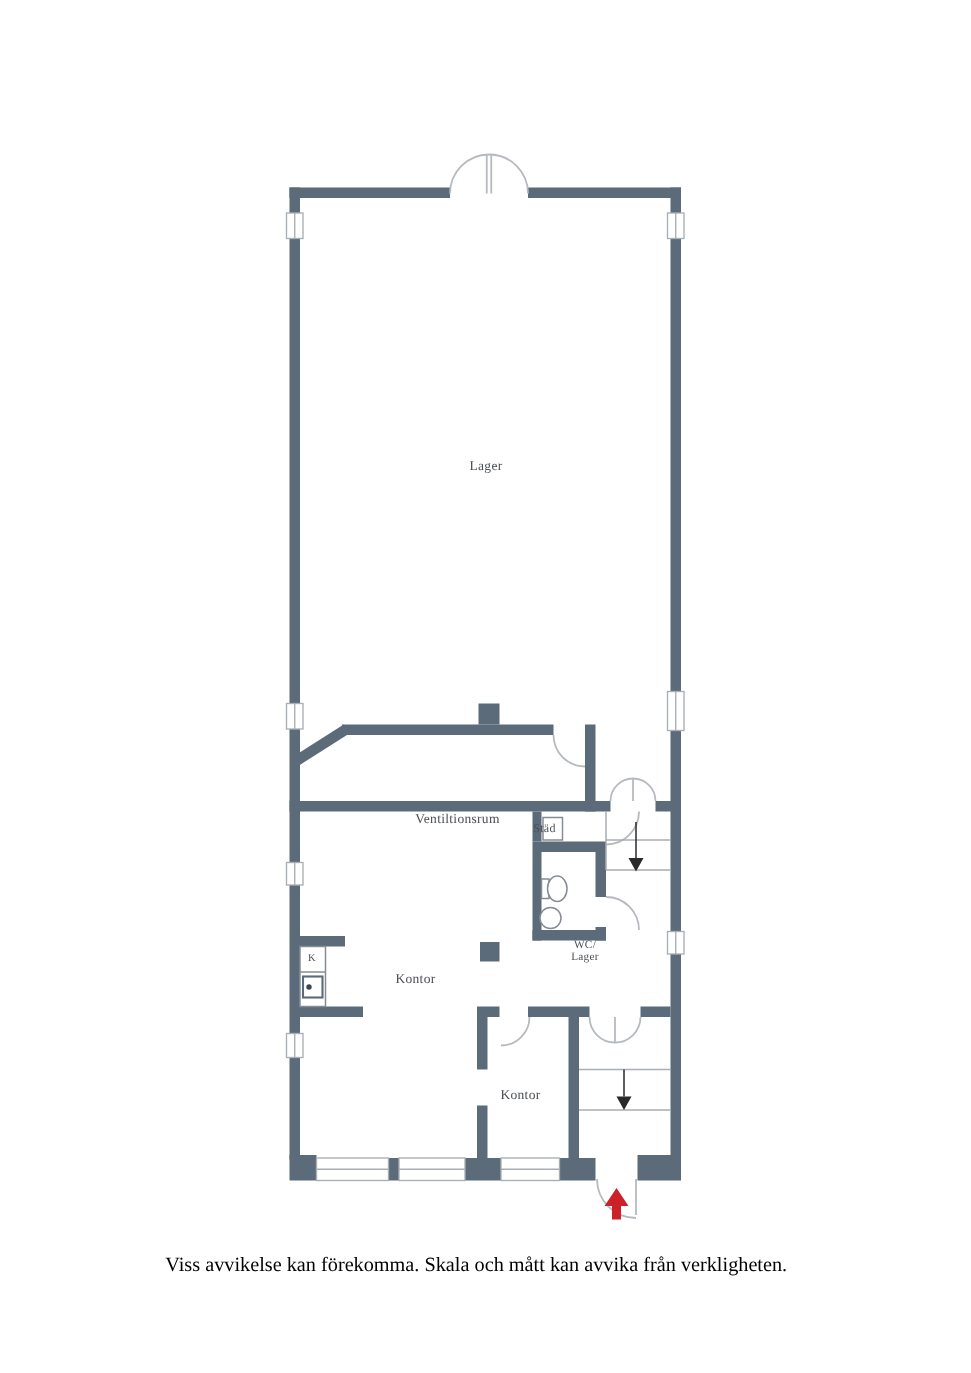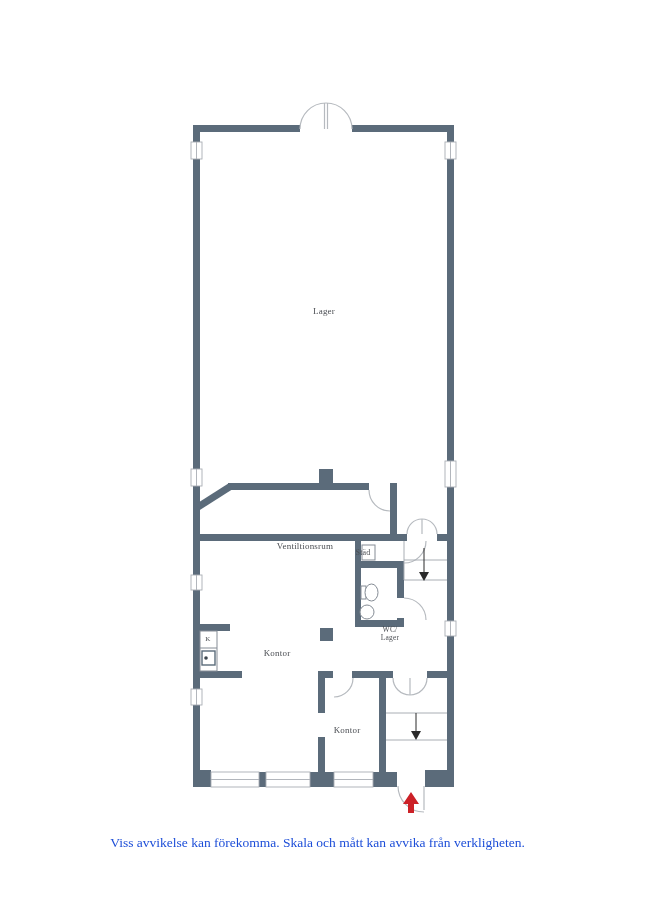--- a/index.html
+++ b/index.html
@@ -20,21 +20,21 @@
   .room-label{
     position:absolute;transform:translate(-50%,-50%);
     color:var(--label-text);font-size:9px;letter-spacing:.2px;white-space:nowrap;
     line-height:9px;text-align:center;
   }
   .room-label.small{font-size:8px;}
   .room-label.tiny{font-size:7.5px;line-height:8px;}
   .kitchen-k{font-size:7px;}
   .disclaimer{
     position:absolute;left:0;right:0;top:835px;text-align:center;
-    color:#1d4ed8;font-size:13.5px;
+    color:#000000;font-size:13.5px;
   }
 </style>
 </head>
 <body>
 
 <div class="canvas">
 
   <svg class="plan-svg" width="647" height="915" viewBox="0 0 647 915">
 
     <g fill="var(--wall)">

